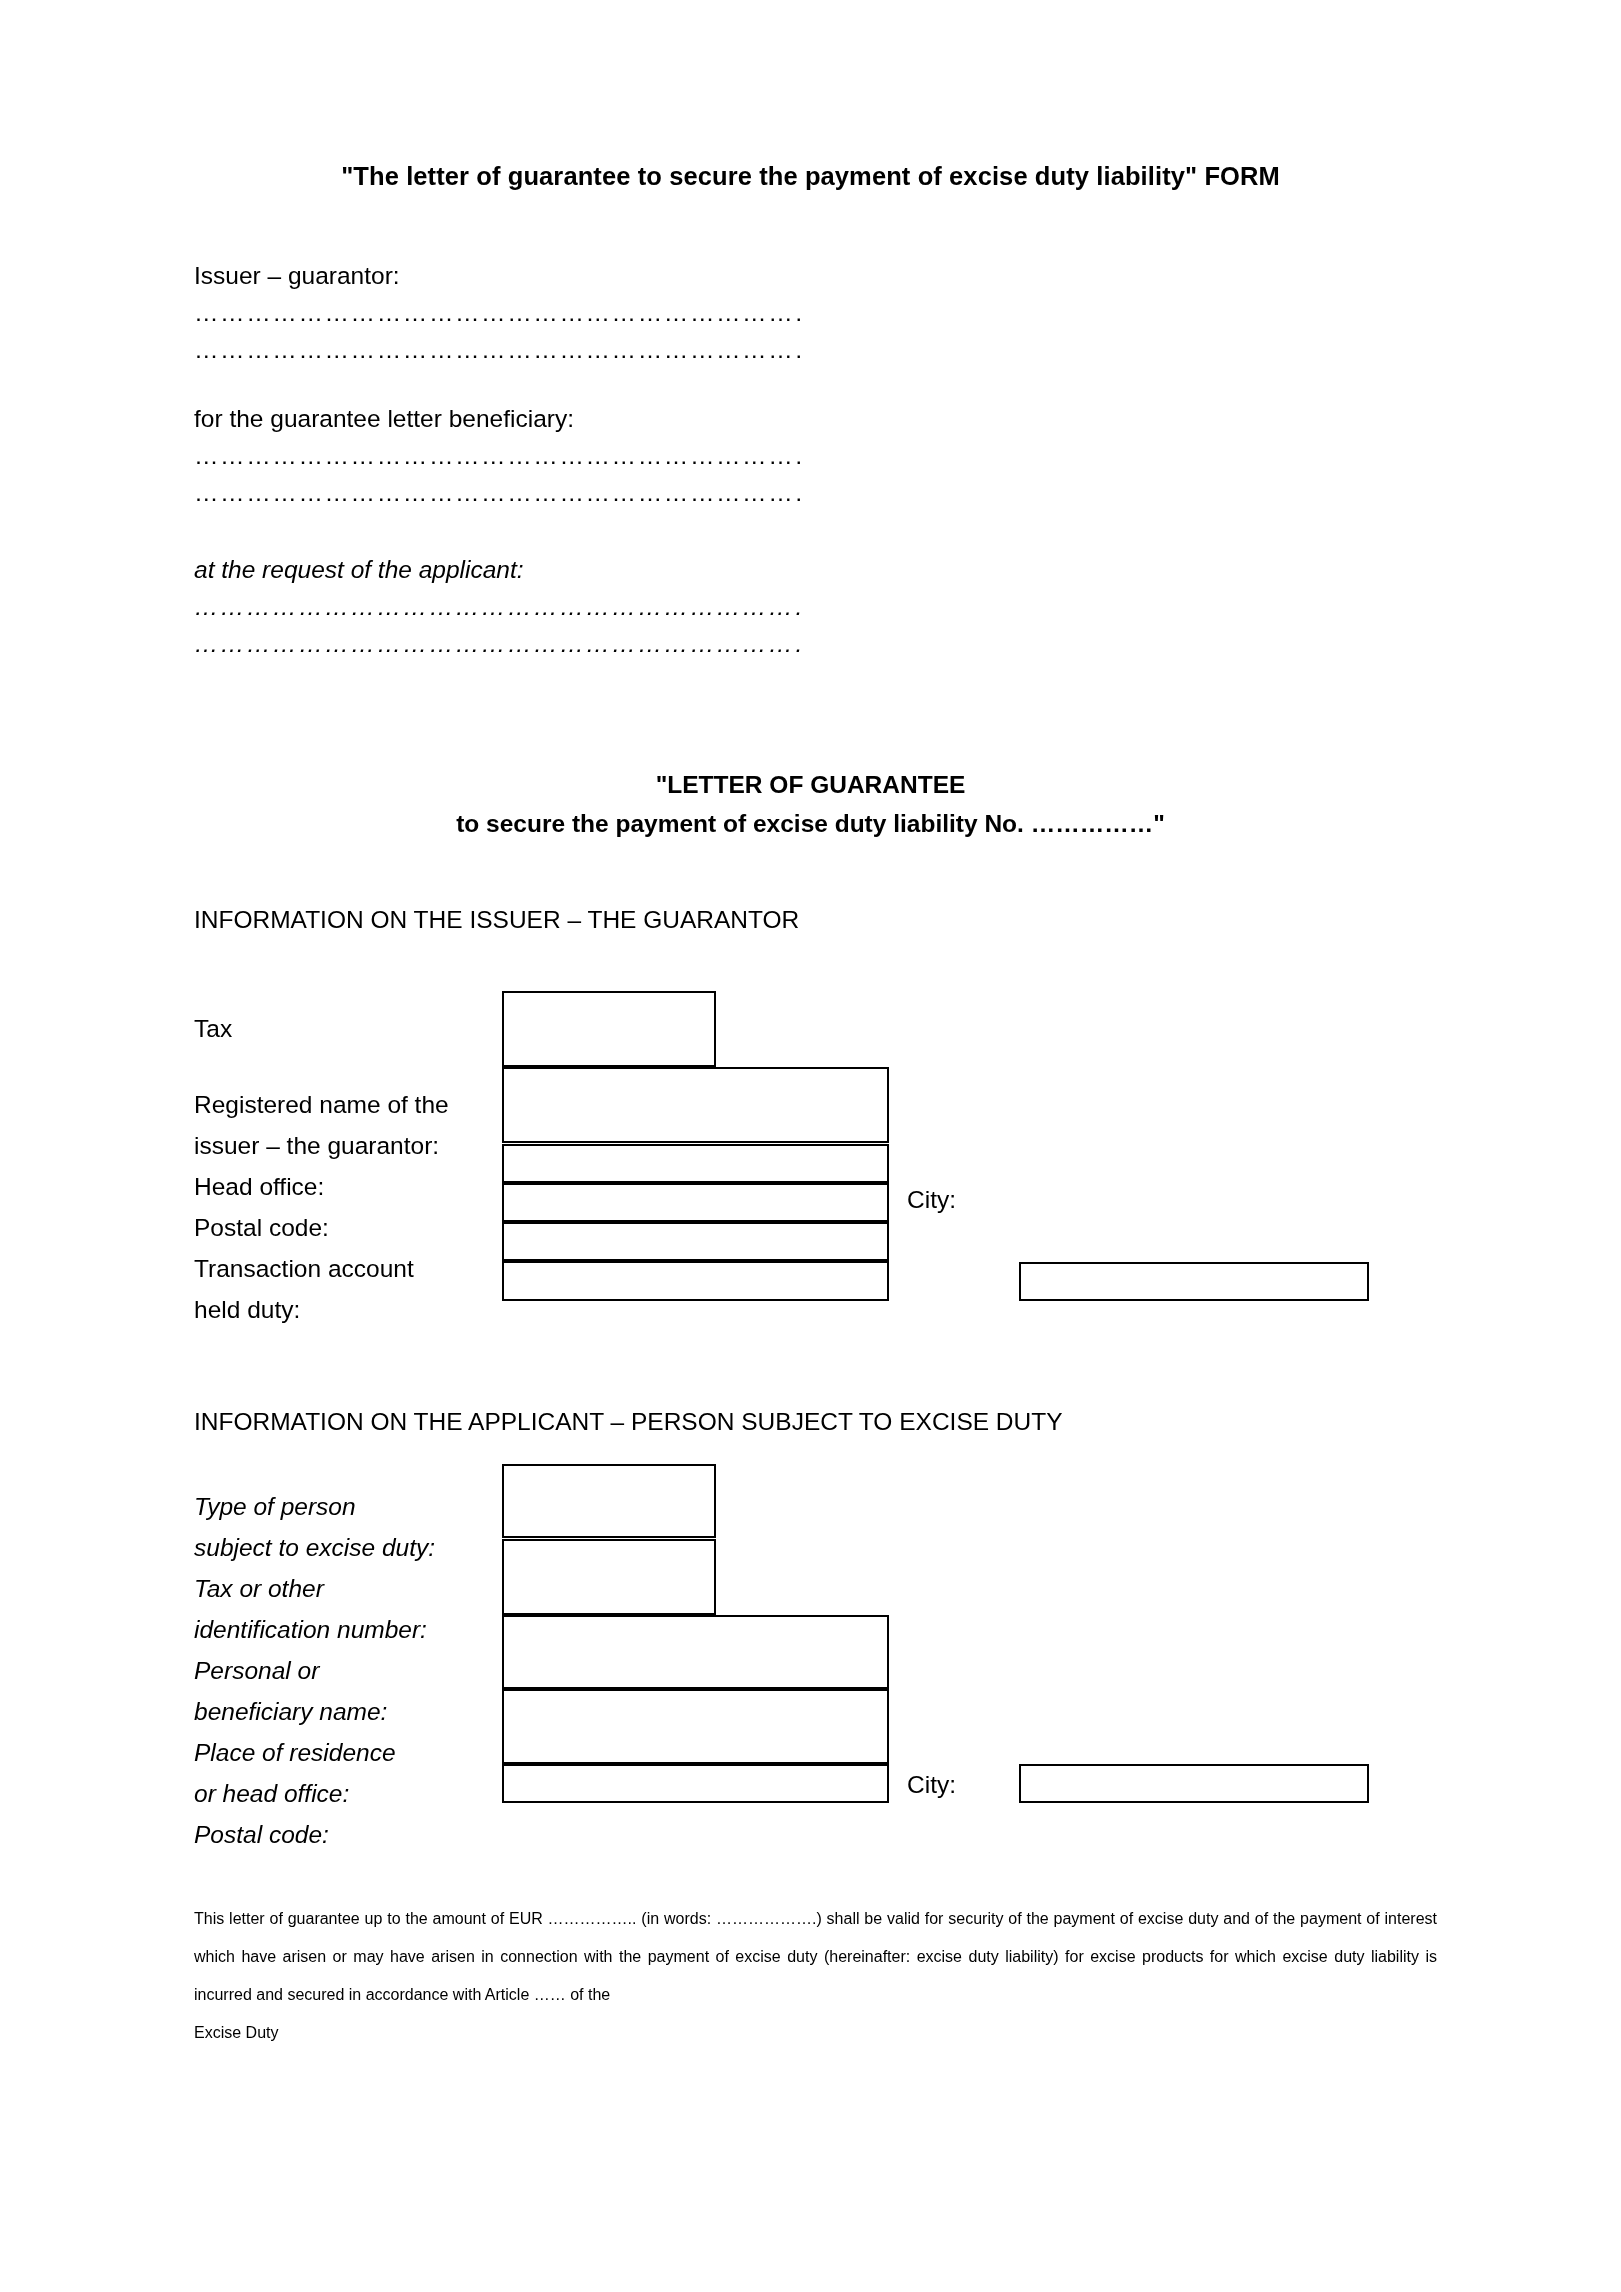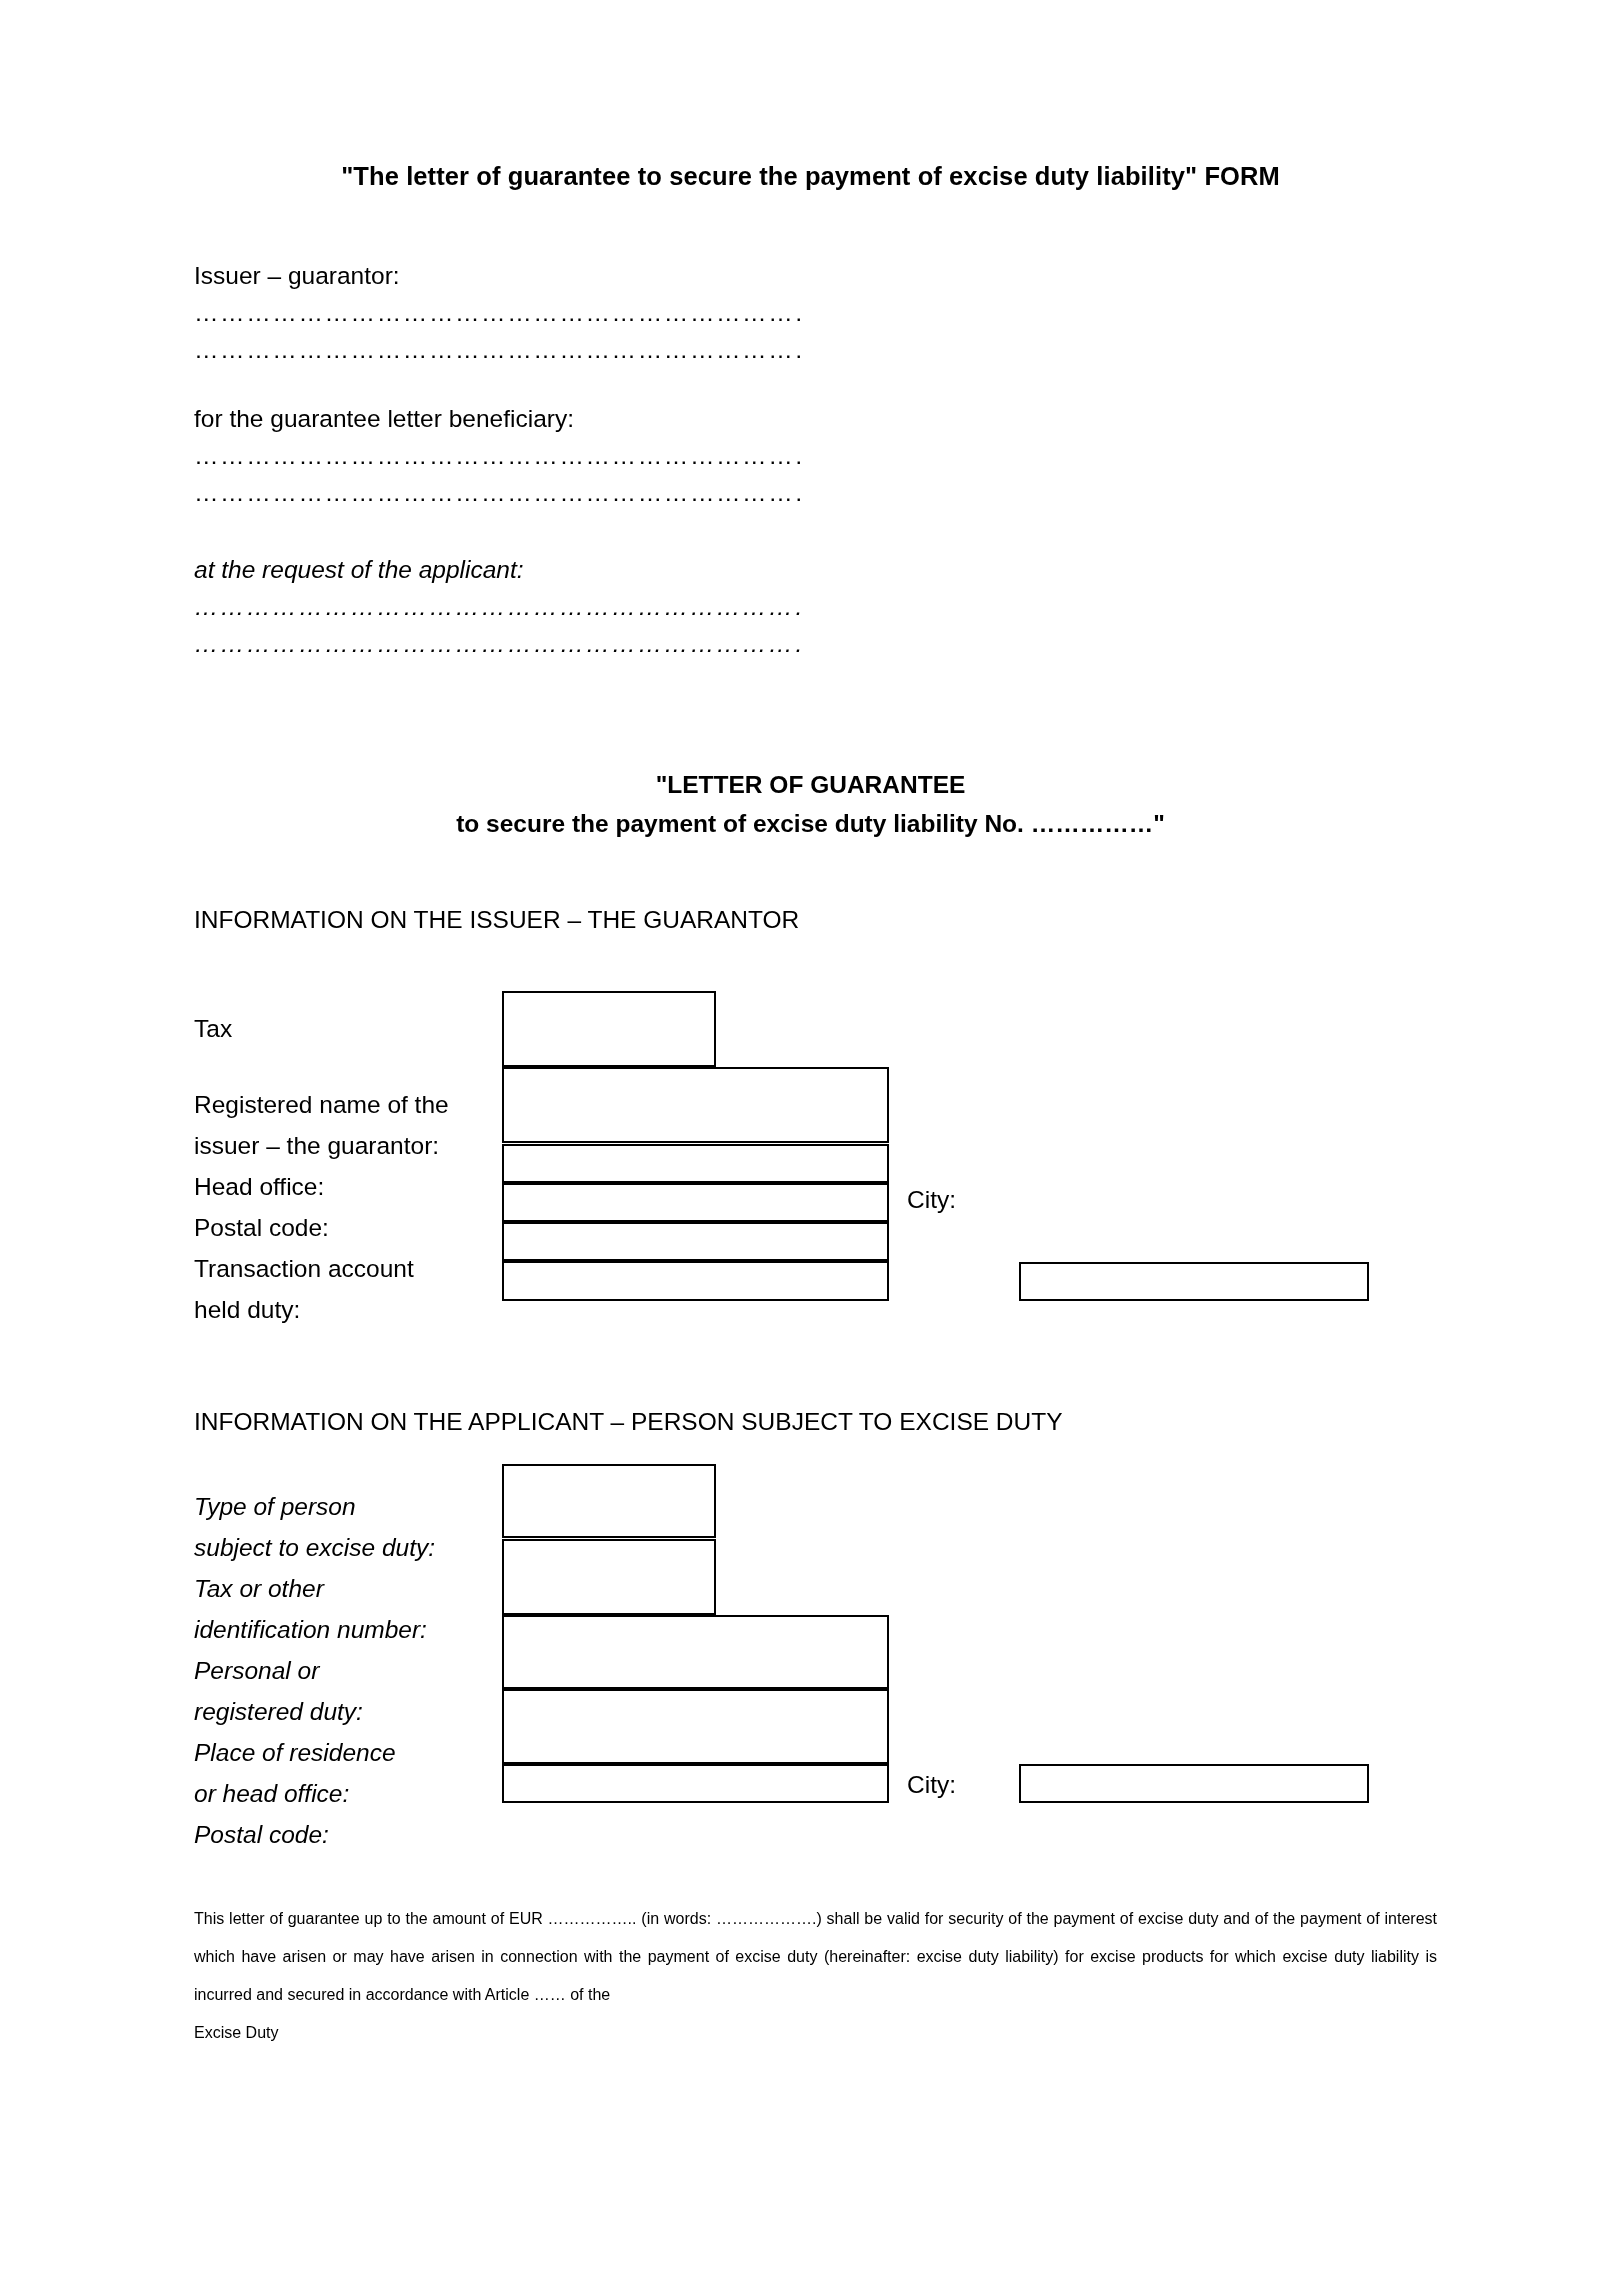--- a/index.html
+++ b/index.html
@@ -156,21 +156,21 @@
   <div class="fbox" style="left:1019px; top:1262px; width:350px; height:39px;"></div>
 
   <div class="section-heading" style="top:1406px;">INFORMATION ON THE APPLICANT – PERSON SUBJECT TO EXCISE DUTY</div>
 
   <div class="form-labels" style="top:1486px;font-style:italic;">
     <div>Type of person</div>
     <div>subject to excise duty:</div>
     <div>Tax or other</div>
     <div>identification number:</div>
     <div>Personal or</div>
-    <div>registered duty:</div>
+    <div>beneficiary name:</div>
     <div>Place of residence</div>
     <div>or head office:</div>
     <div>Postal code:</div>
   </div>
 
   <div class="fbox" style="left:502px; top:1464px; width:214px; height:74px;"></div>
   <div class="fbox" style="left:502px; top:1539px; width:214px; height:76px;"></div>
   <div class="fbox" style="left:502px; top:1615px; width:387px; height:74px;"></div>
   <div class="fbox" style="left:502px; top:1689px; width:387px; height:75px;"></div>
   <div class="fbox" style="left:502px; top:1764px; width:387px; height:39px;"></div>

